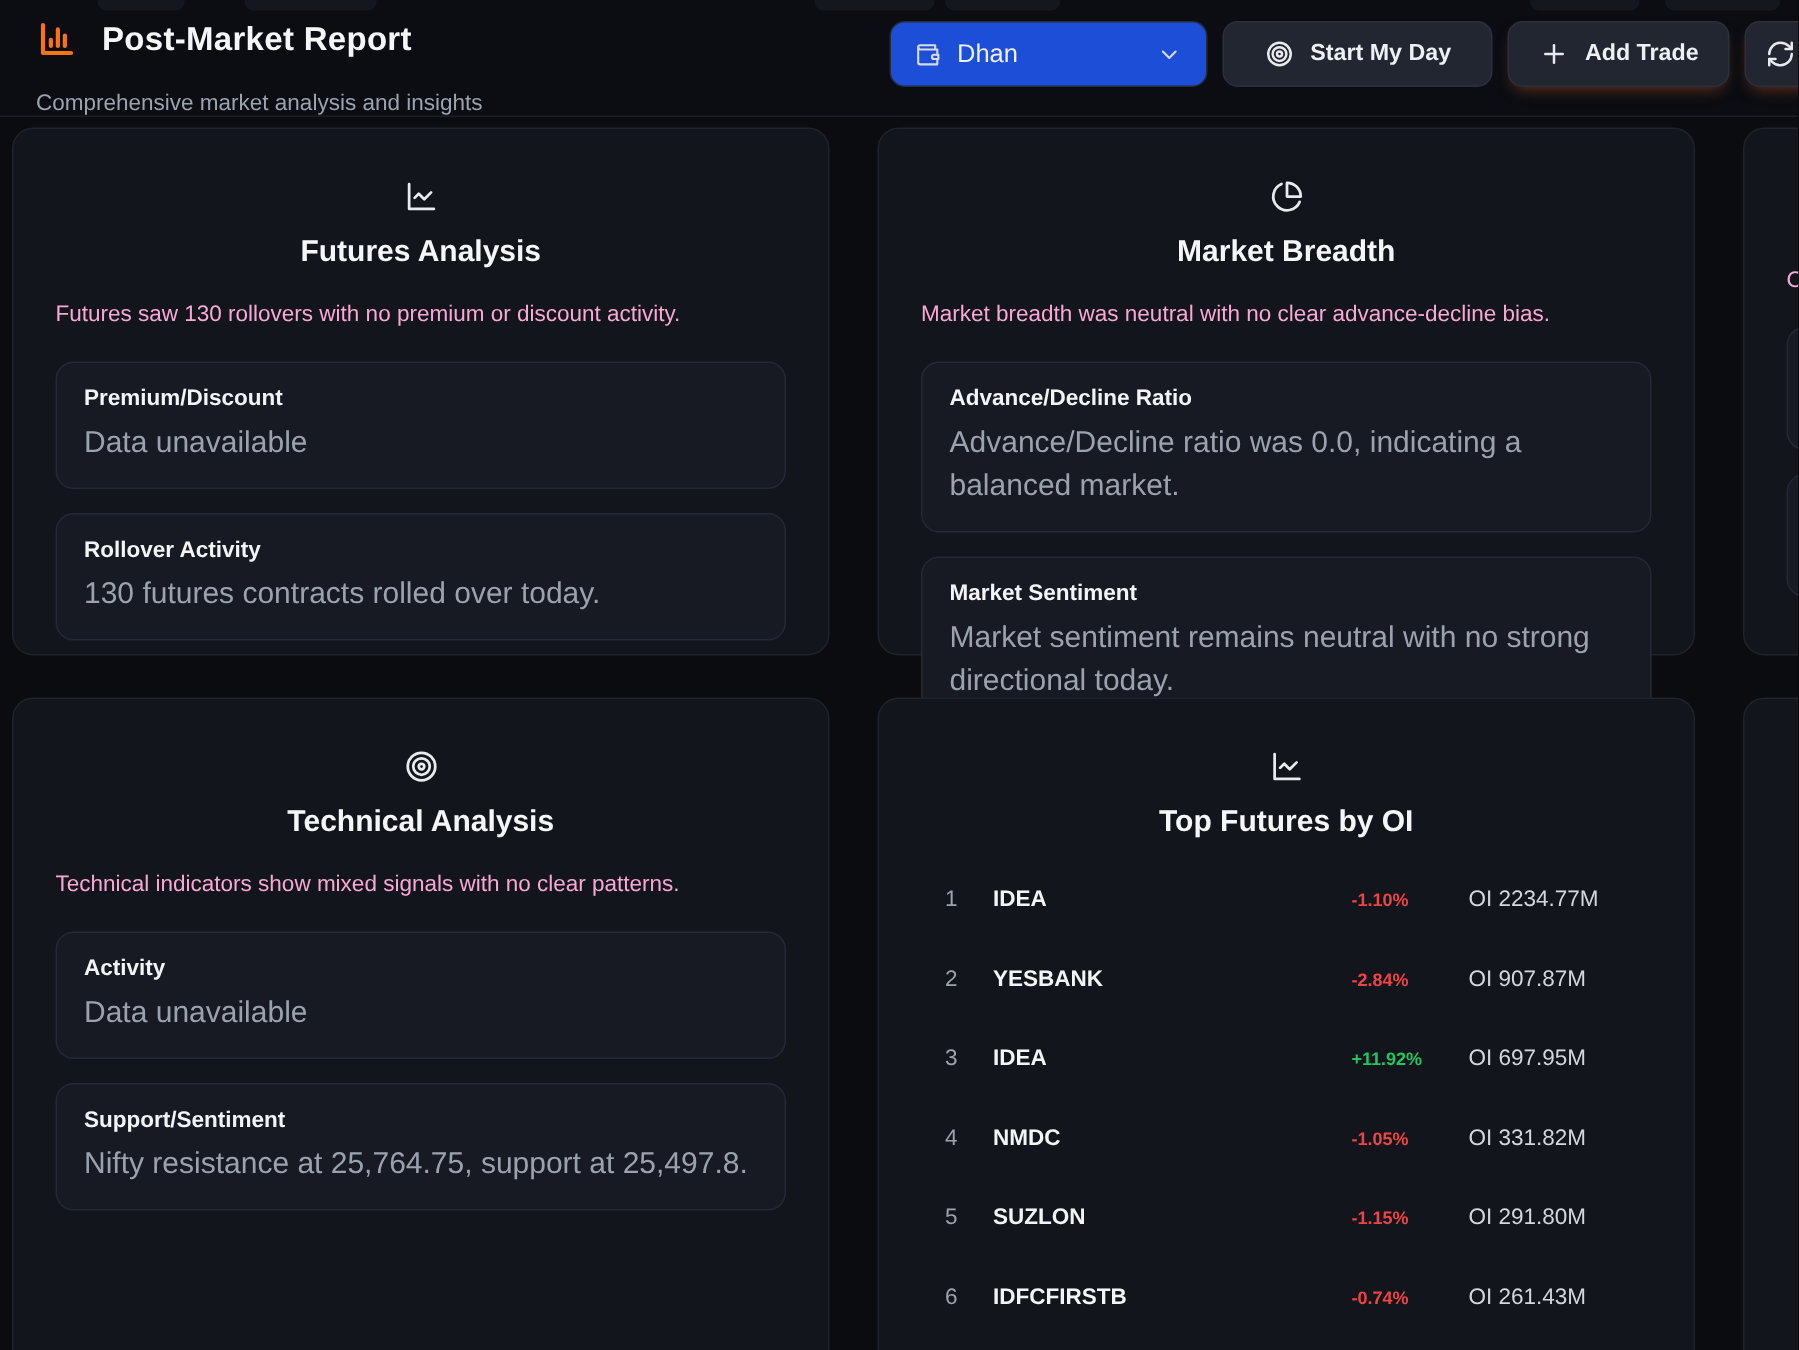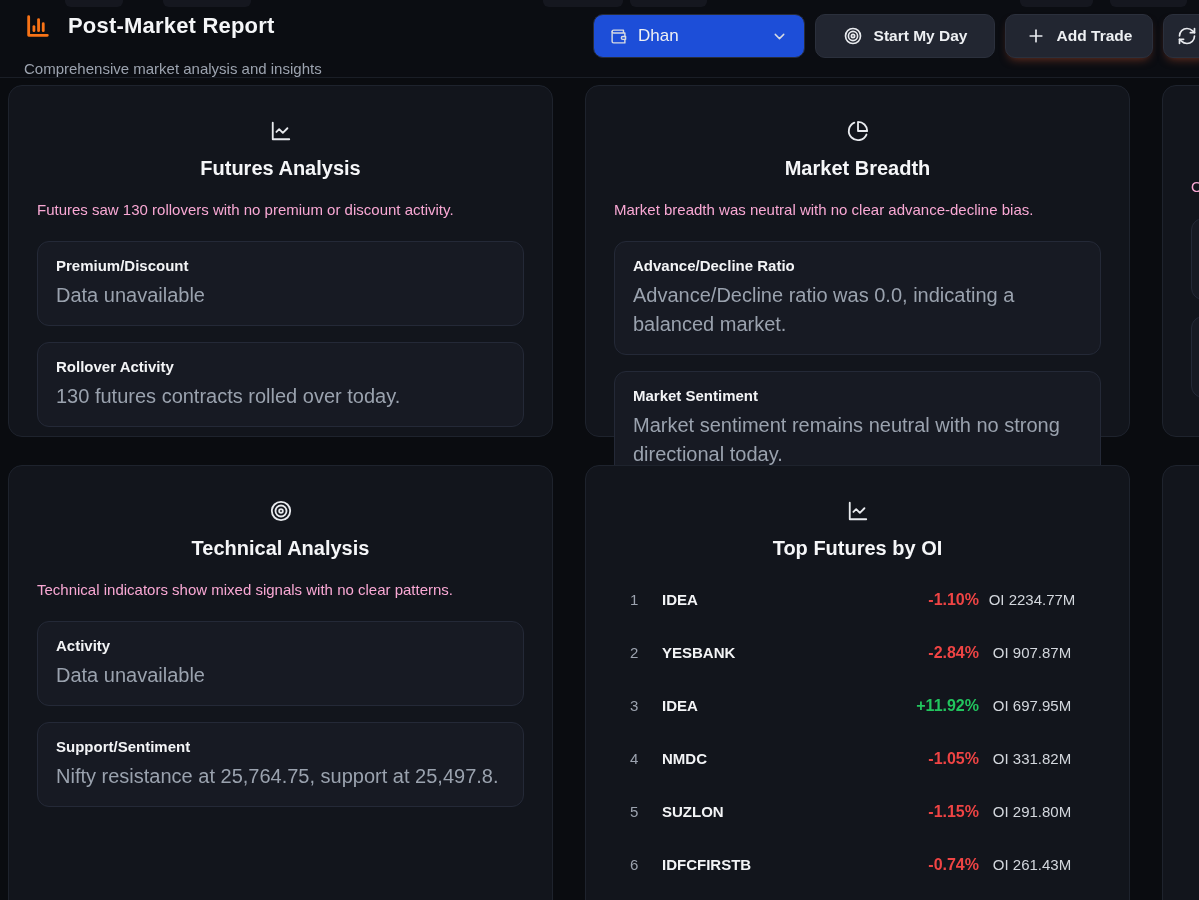--- a/index.html
+++ b/index.html
@@ -68,24 +68,24 @@
   .sub-box.first { margin-top:23px; }
   .sub-title { font-size:15px; font-weight:700; color:#f3f4f6; }
   .sub-body { margin-top:7px; font-size:20px; color:#9aa2ae; line-height:1.45; max-width:470px; }
 
   
   .fut-list { margin-top:13px; }
   .fut-row { display:flex; align-items:center; height:53px; padding:0 16px; }
   .fut-rank { width:32px; font-size:15px; color:#9ca3af; }
   .fut-sym { font-size:15px; font-weight:700; color:#f3f4f6; }
   .fut-spacer { flex:1; }
-  .fut-pct { width:78px; text-align:right; font-size:16px; font-weight:700; }
+  .fut-pct { width:78px; text-align:left; font-size:12px; font-weight:700; }
   .fut-pct[data-dir="down"] { color:#ef4444; }
   .fut-pct[data-dir="up"]   { color:#22c55e; }
-  .fut-oi { width:106px; text-align:center; font-size:15px; color:#d3d7dd; }
+  .fut-oi { width:106px; text-align:left; font-size:15px; color:#d3d7dd; }
 
   .empty-sub { height:82px; }
 </style>
 </head>
 <body>
 
 <div class="viewport">
 
   <div class="header">
 

